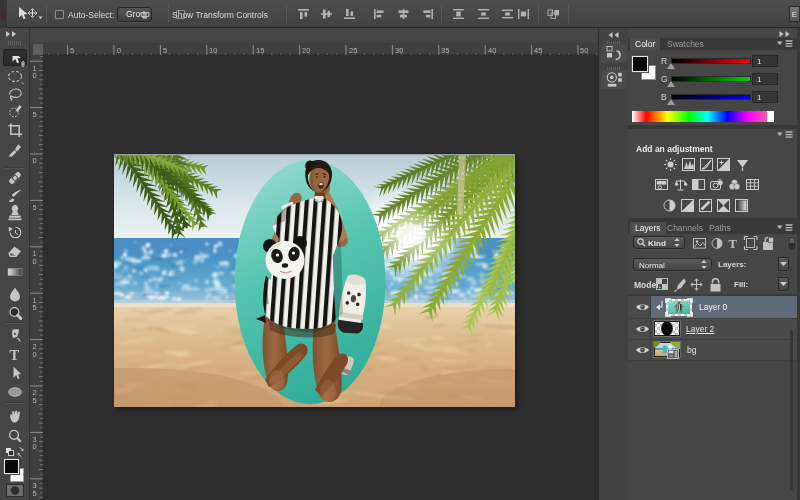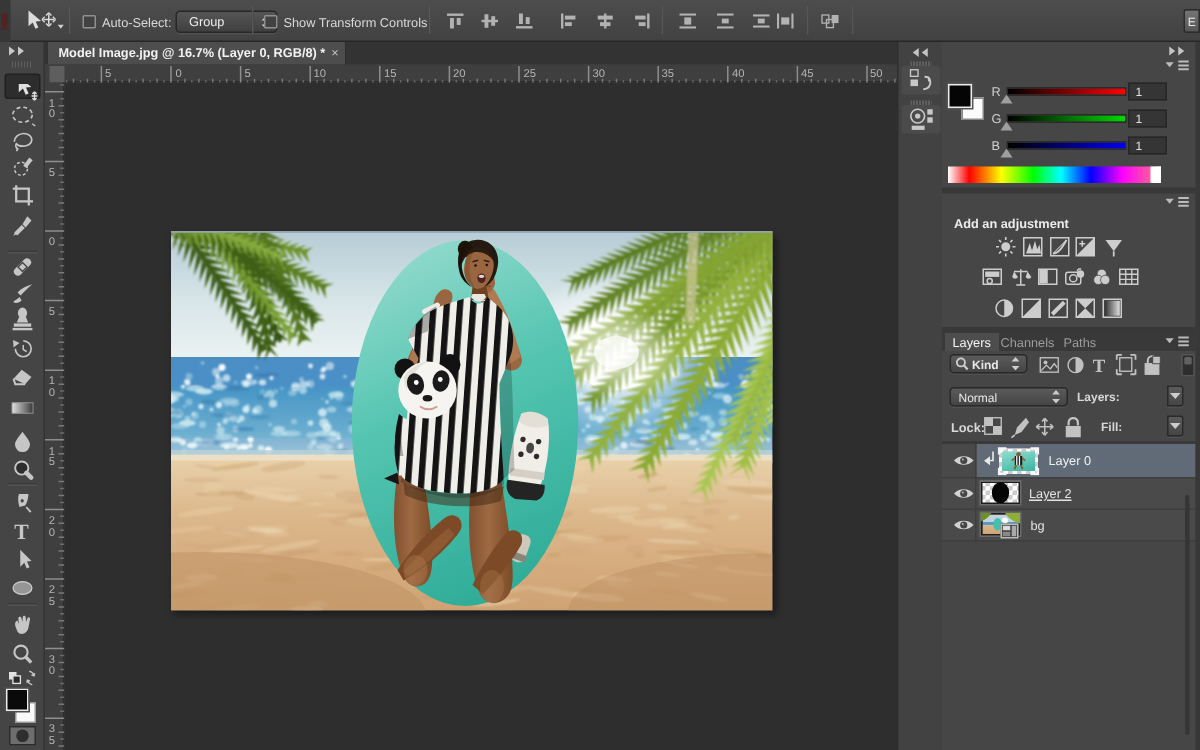--- a/index.html
+++ b/index.html
@@ -5,21 +5,21 @@
   font-family:"Liberation Sans", sans-serif; }
 .abs { position:absolute; }
 #app { position:relative; width:800px; height:500px; }
 #optbar { left:0; top:0; width:800px; height:28px;
   background:linear-gradient(#4d4d4d,#424242); border-bottom:1px solid #272727; }
 .sep { position:absolute; top:4px; width:1px; height:19px; background:#353535;
   border-right:1px solid #575757; }
 .cb { position:absolute; top:10px; width:9px; height:9px; background:#424242;
   border:1px solid #8f8f8f; border-radius:1px; }
 .obtxt { position:absolute; top:10px; font-size:8.5px; color:#dadada; }
-#groupdd { position:absolute; left:117px; top:7px; width:68px; height:15px;
+#groupdd { position:absolute; left:117px; top:7px; width:35px; height:15px;
   background:linear-gradient(#555,#404040); border:1px solid #272727;
   border-radius:3px; box-shadow:0 1px 0 rgba(255,255,255,.07);
   color:#eee; font-size:8.5px; line-height:13px; padding-left:8px; }
 #ebtn { position:absolute; right:0px; top:6px; width:11px; height:16px;
   background:linear-gradient(#757575,#565656); border:1px solid #2c2c2c;
   border-radius:2px 0 0 2px; color:#e8e8e8; font-size:8px; text-align:center; line-height:15px; }
 #toolbar { left:0; top:28px; width:30px; height:472px; background:#454545;
   border-right:1px solid #333; }
 #selTool { position:absolute; left:3px; top:21px; width:24px; height:17px;
   background:#2d2d2d; border:1px solid #212121; border-radius:2px; }
@@ -64,21 +64,21 @@
       <path d="M21.5 10.5 h4 l-2 2.6 Z" fill="#cfcfcf"></path>
     </svg>
       <div class="sep" style="left:46px"></div>
       <div class="cb" style="left:55px"></div>
       <div class="obtxt" style="left:68px">Auto-Select:</div>
       <div id="groupdd">Group<svg style="position:absolute;right:4px;top:3px" width="6" height="8" viewBox="0 0 6 8">
           <path d="M3 0 L5.6 2.6 H0.4 Z M3 8 L0.4 5.4 H5.6 Z" fill="#ccc"></path>
         </svg></div>
       <div class="sep" style="left:168px"></div>
       <div class="cb" style="left:176px"></div>
-      <div class="obtxt" style="left:189px">Show Transform Controls</div>
+      <div class="obtxt" style="left:172px">Show Transform Controls</div>
       <div class="sep" style="left:286px"></div>
       <svg class="abs" style="left:297px;top:8px" width="13" height="12" viewBox="0 0 13 12">
         <rect x="1" y="1" width="11" height="1.6" fill="#b2b2b2"></rect>
         <rect x="3" y="4" width="2.6" height="7" fill="#b2b2b2"></rect>
         <rect x="7.5" y="4" width="2.6" height="4.6" fill="#b2b2b2"></rect>
       </svg>
       <svg class="abs" style="left:320px;top:8px" width="13" height="12" viewBox="0 0 13 12">
         <rect x="1" y="5.2" width="11" height="1.6" fill="#b2b2b2"></rect>
         <rect x="3" y="1.5" width="2.6" height="9" fill="#b2b2b2"></rect>
         <rect x="7.5" y="2.8" width="2.6" height="6.4" fill="#b2b2b2"></rect>
@@ -244,23 +244,20 @@
             <path d="M4.5 -4.5 a4.5 4.5 0 0 1 3.4 3.4 M7.7 -1.5 l-1.7 -0.5 M7.7 -1.5 l0.5 -1.7 M6.5 4.5 a4.5 4.5 0 0 1 -3.4 -3.4 M3.3 1.5 l1.7 0.5 M3.3 1.5 l-0.5 1.7"></path>
           </g>
         </g>
       </svg>
       <div class="abs" style="left:10px;top:440px;width:14px;height:14px;background:#fafafa;border:1px solid #9a9a9a"></div>
       <div class="abs" style="left:4px;top:431px;width:15px;height:15px;background:#0a0a0a;border:1px solid #ececec;outline:1px solid #4e4e4e"></div>
       <svg class="abs" style="left:6px;top:456px" width="18" height="13" viewBox="0 0 18 13">
         <rect x="0.5" y="0.5" width="17" height="12" fill="#6e6e6e" stroke="#2c2c2c"></rect>
         <circle cx="9" cy="6.5" r="4.2" fill="#2e2e2e"></circle>
       </svg>
-    </div>
-    <div class="abs" id="tabbar">
-      <div id="tab">Model Image.jpg @ 16.7% (Layer 0, RGB/8) *<span class="x">×</span></div>
     </div>
     <div class="abs" id="hruler"><svg width="555" height="12">
         <line x1="1.4" y1="9.5" x2="1.4" y2="12" stroke="#6a6a6a"></line>
         <line x1="6.0" y1="8.5" x2="6.0" y2="12" stroke="#787878"></line>
         <line x1="10.7" y1="9.5" x2="10.7" y2="12" stroke="#6a6a6a"></line>
         <line x1="15.3" y1="8.5" x2="15.3" y2="12" stroke="#787878"></line>
         <line x1="20.0" y1="9.5" x2="20.0" y2="12" stroke="#6a6a6a"></line>
         <line x1="24.6" y1="0" x2="24.6" y2="12" stroke="#8e8e8e"></line>
         <line x1="29.2" y1="9.5" x2="29.2" y2="12" stroke="#6a6a6a"></line>
         <line x1="33.9" y1="8.5" x2="33.9" y2="12" stroke="#787878"></line>
@@ -1370,20 +1367,24 @@
       <circle cx="5.8" cy="6.4" r="1.8" fill="#c8c8c8"></circle>
       <rect x="12.2" y="1.8" width="3.6" height="3.6" fill="#c8c8c8"></rect>
       <rect x="12.2" y="7.2" width="3.6" height="3.6" fill="#c8c8c8"></rect>
       <rect x="1.8" y="12.8" width="8.6" height="2.8" fill="#c8c8c8"></rect>
     </svg>
     </div>
     <div class="abs" id="rpanel">
       <svg class="abs" style="right:6px;top:2px" width="13" height="8" viewBox="0 0 13 8">
         <path d="M1.5 1 L5.5 4 L1.5 7 Z M7.5 1 L11.5 4 L7.5 7 Z" fill="#c4c4c4"></path>
       </svg>
+      <div class="ptabs" style="top:10px">
+        <div class="ptab act" style="left:2px">Color</div>
+        <div class="ptab" style="left:34px">Swatches</div>
+      </div>
       <svg class="pmenu abs" style="right:4px;top:12px" width="16" height="8" viewBox="0 0 16 8">
         <path d="M0 1.5 h5.5 l-2.75 3.4 Z" fill="#bbb"></path>
         <path d="M8.5 1 h7 M8.5 3.6 h7 M8.5 6.2 h7" stroke="#bbb" stroke-width="1.3"></path>
       </svg>
       <div class="abs" style="left:13px;top:37px;width:15px;height:15px;background:#fcfcfc;border:1px solid #8a8a8a"></div>
       <div class="abs" style="left:4px;top:28px;width:16px;height:16px;background:#050505;border:1px solid #ededed;outline:1px solid #565656"></div>
       <div class="ltxt" style="left:33px;top:28px">R</div>
       <div class="abs" style="left:44px;top:31px;width:78px;height:4px;background:linear-gradient(90deg,#000,#f00);outline:1px solid #2a2a2a"></div>
       <div class="abs" style="left:39px;top:35px;width:0;height:0;border-left:4.5px solid transparent;border-right:4.5px solid transparent;border-bottom:6px solid #9f9f9f"></div>
       <div class="abs" style="left:124px;top:27px;width:26px;height:12px;background:#353535;border:1px solid #262626;color:#e0e0e0;font-size:8px;line-height:11px;padding-left:4px">1</div>
@@ -1531,21 +1532,21 @@
       <div class="abs" style="left:11px;top:233px;font-size:8px;color:#e8e8e8">Normal</div>
       <svg class="abs" style="left:73px;top:232px" width="6" height="9" viewBox="0 0 6 9">
         <path d="M3 0 L5.6 3 H0.4 Z M3 9 L0.4 6 H5.6 Z" fill="#ccc"></path>
       </svg>
       <div class="abs" style="left:90px;top:232px;font-size:8px;font-weight:bold;color:#d8d8d8">Layers:</div>
       <div class="well" style="left:123px;top:229px;width:27px;height:14px;color:#f0f0f0;font-size:8.5px;line-height:13px;padding-left:3px">100%</div>
       <div class="gbtn" style="left:150px;top:229px;width:11px;height:14px;border-radius:0 2px 2px 0"></div>
       <svg class="abs" style="left:152px;top:234px" width="7" height="4" viewBox="0 0 7 4">
         <path d="M0 0 h7 l-3.5 4 Z" fill="#ccc"></path>
       </svg>
-      <div class="abs" style="left:6px;top:252px;font-size:8.5px;font-weight:bold;color:#d8d8d8">Lock:</div>
+      <div class="abs" style="left:6px;top:252px;font-size:8.5px;font-weight:bold;color:#d8d8d8">Model:</div>
     <svg class="abs" style="left:28px;top:250px" width="70" height="14" viewBox="0 0 70 14">
       <g stroke="#c2c2c2" fill="none" stroke-width=".9">
         <g>
             <path d="M0.5 0.5 h5.5 v5.5 h-5.5 Z M6 6 h5.5 v5.5 H6 Z" fill="#c2c2c2" stroke="none"></path>
             <rect x="0.5" y="0.5" width="11" height="11"></rect>
           </g>
         <g transform="translate(17,0)">
             <path d="M11 0.5 L5 7 L3.5 12 L8 10 L13 3.5 Z" fill="#c2c2c2" stroke="none"></path>
             <path d="M3.5 12 l-2.2 1.8" stroke-width="1.1"></path>
           </g>

